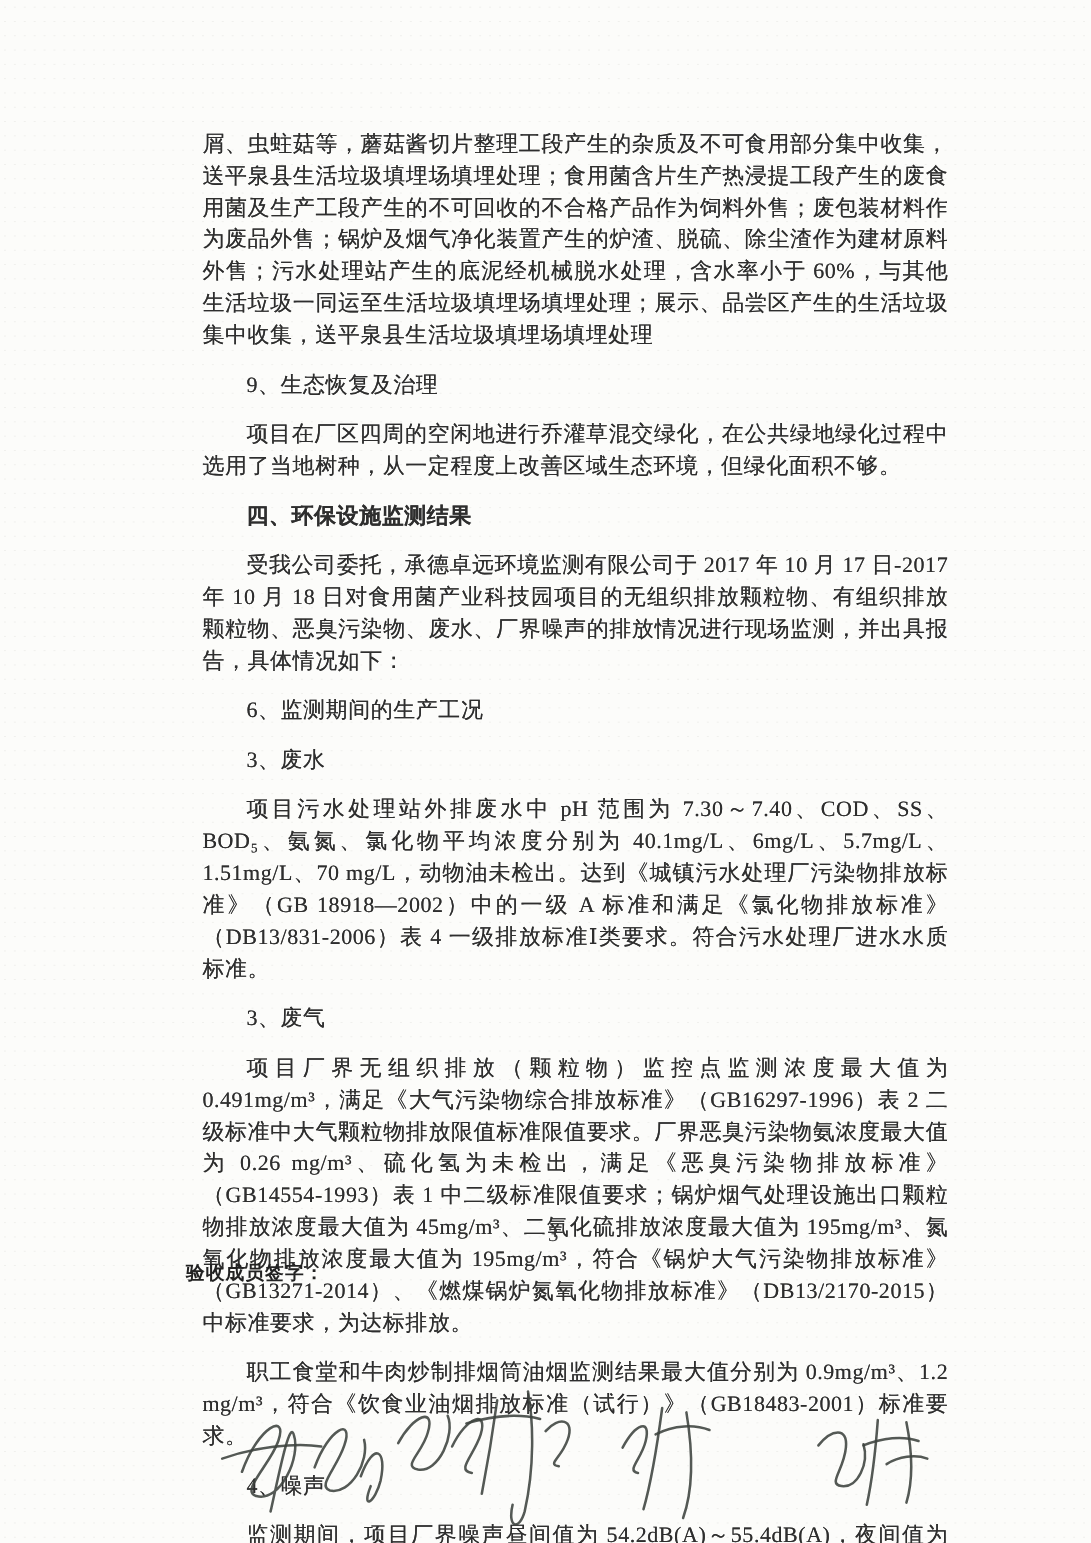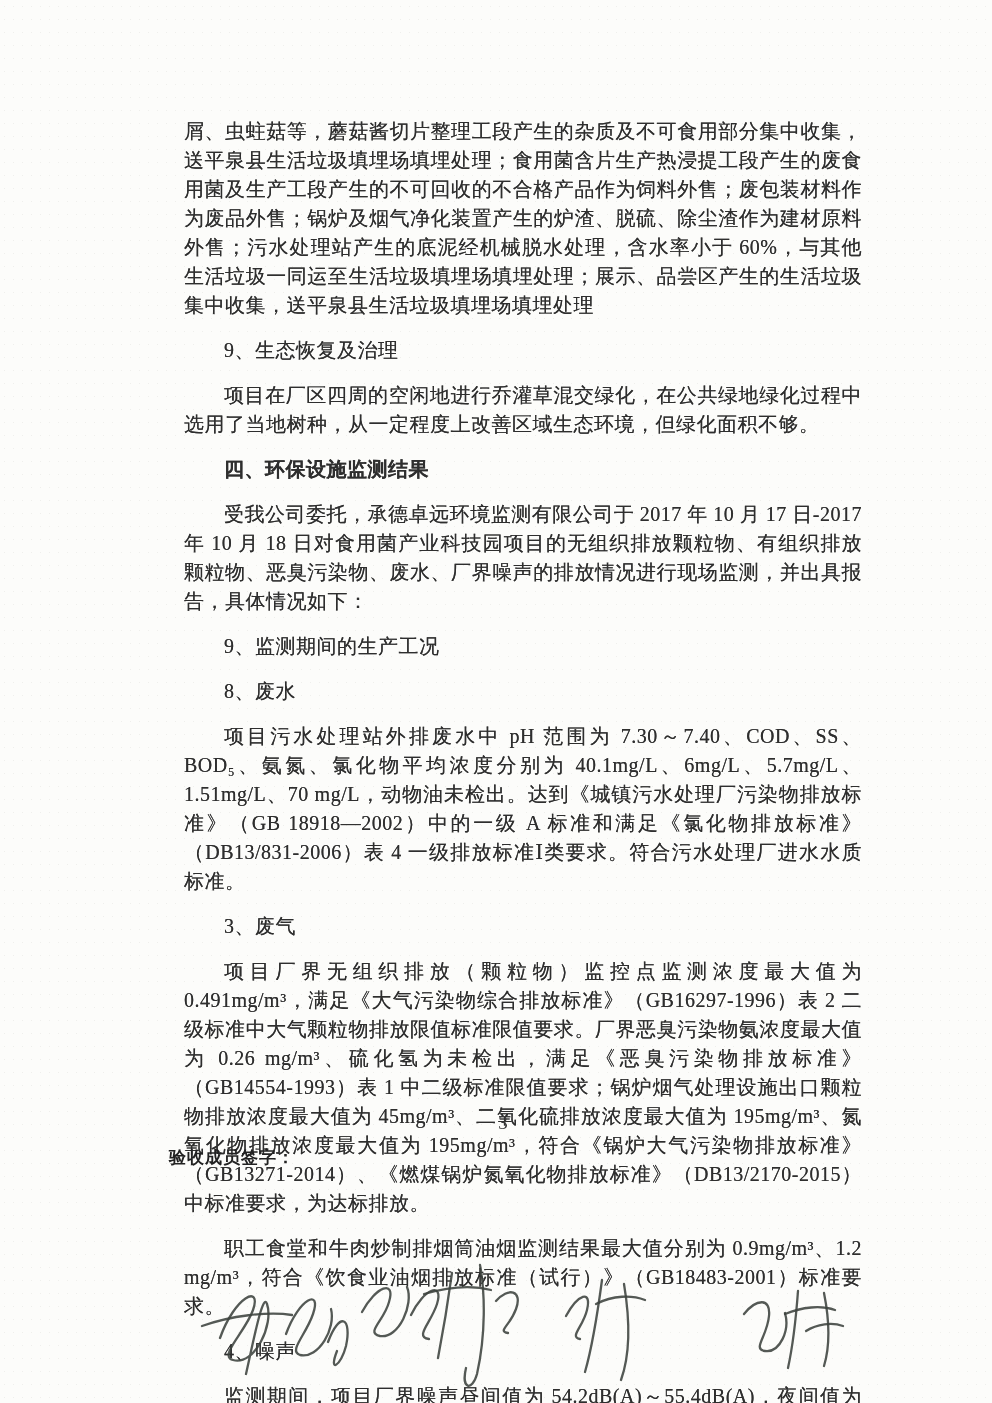--- a/index.html
+++ b/index.html
@@ -78,22 +78,22 @@
 <body>
 
 <div class="page">
 
   <div class="doc-body">
     <p class="no-indent">屑、虫蛀菇等，蘑菇酱切片整理工段产生的杂质及不可食用部分集中收集，送平泉县生活垃圾填埋场填埋处理；食用菌含片生产热浸提工段产生的废食用菌及生产工段产生的不可回收的不合格产品作为饲料外售；废包装材料作为废品外售；锅炉及烟气净化装置产生的炉渣、脱硫、除尘渣作为建材原料外售；污水处理站产生的底泥经机械脱水处理，含水率小于 60%，与其他生活垃圾一同运至生活垃圾填埋场填埋处理；展示、品尝区产生的生活垃圾集中收集，送平泉县生活垃圾填埋场填埋处理</p>
     <p>9、生态恢复及治理</p>
     <p>项目在厂区四周的空闲地进行乔灌草混交绿化，在公共绿地绿化过程中选用了当地树种，从一定程度上改善区域生态环境，但绿化面积不够。</p>
     <p class="heading">四、环保设施监测结果</p>
     <p>受我公司委托，承德卓远环境监测有限公司于 2017 年 10 月 17 日-2017 年 10 月 18 日对食用菌产业科技园项目的无组织排放颗粒物、有组织排放颗粒物、恶臭污染物、废水、厂界噪声的排放情况进行现场监测，并出具报告，具体情况如下：</p>
-    <p>9、监测期间的生产工况</p>
-    <p>8、废水</p>
+    <p>6、监测期间的生产工况</p>
+    <p>3、废水</p>
     <p>项目污水处理站外排废水中 pH 范围为 7.30～7.40、COD、SS、BOD₅、氨氮、氯化物平均浓度分别为 40.1mg/L、6mg/L、5.7mg/L、1.51mg/L、70 mg/L，动物油未检出。达到《城镇污水处理厂污染物排放标准》（GB 18918—2002）中的一级 A 标准和满足《氯化物排放标准》（DB13/831-2006）表 4 一级排放标准Ⅰ类要求。符合污水处理厂进水水质标准。</p>
     <p>3、废气</p>
     <p>项目厂界无组织排放（颗粒物）监控点监测浓度最大值为 0.491mg/m³，满足《大气污染物综合排放标准》（GB16297-1996）表 2 二级标准中大气颗粒物排放限值标准限值要求。厂界恶臭污染物氨浓度最大值为 0.26 mg/m³、硫化氢为未检出，满足《恶臭污染物排放标准》（GB14554-1993）表 1 中二级标准限值要求；锅炉烟气处理设施出口颗粒物排放浓度最大值为 45mg/m³、二氧化硫排放浓度最大值为 195mg/m³、氮氧化物排放浓度最大值为 195mg/m³，符合《锅炉大气污染物排放标准》（GB13271-2014）、《燃煤锅炉氮氧化物排放标准》（DB13/2170-2015）中标准要求，为达标排放。</p>
     <p>职工食堂和牛肉炒制排烟筒油烟监测结果最大值分别为 0.9mg/m³、1.2 mg/m³，符合《饮食业油烟排放标准（试行）》（GB18483-2001）标准要求。</p>
     <p>4、噪声</p>
     <p>监测期间，项目厂界噪声昼间值为 54.2dB(A)～55.4dB(A)，夜间值为 45.3dB(A)～46.1dB(A),满足《工业企业厂界环境噪声排放标准》(GB 18809-2008)</p>
   </div>
 
   <div class="page-number">3</div>
 

